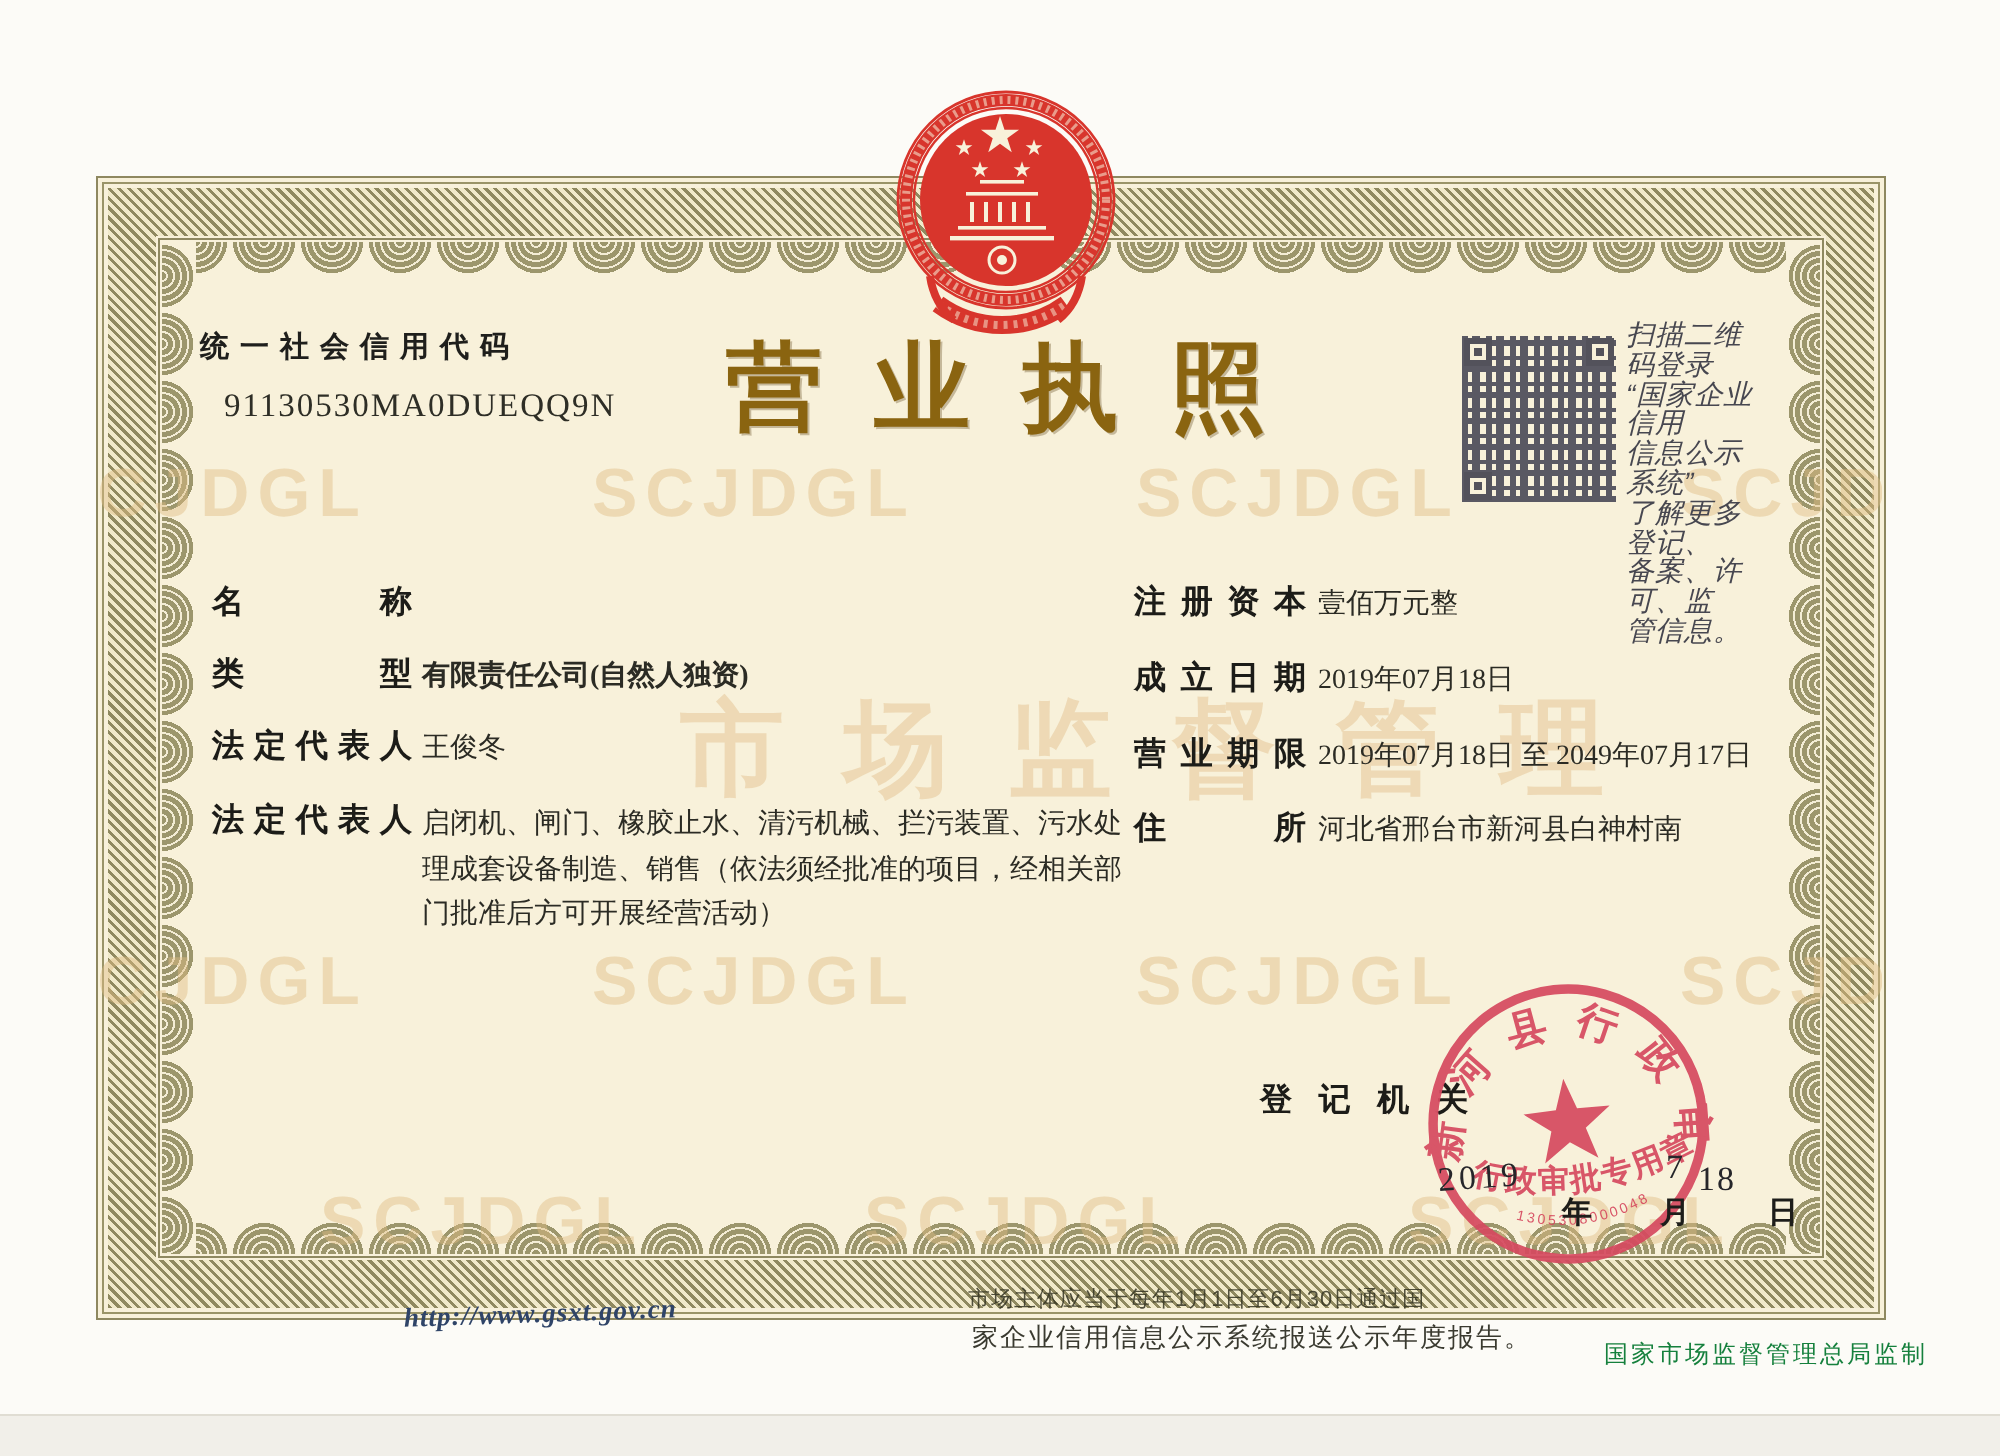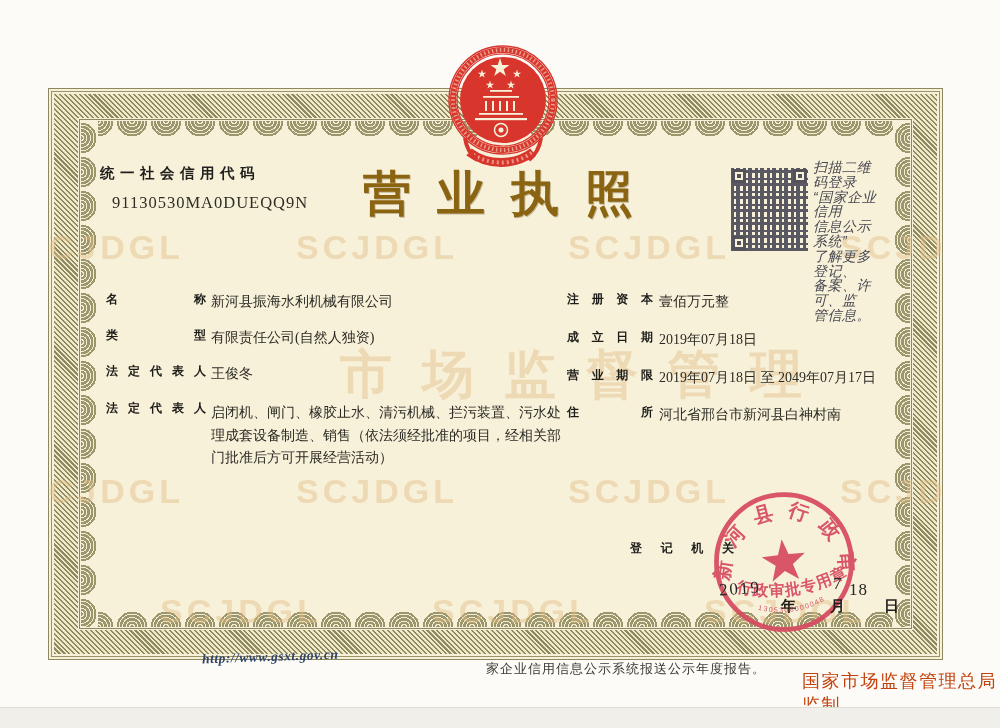--- a/index.html
+++ b/index.html
@@ -48,27 +48,27 @@
     background-image:
       repeating-linear-gradient(90deg,#454553 0 3px,transparent 3px 5px,#454553 5px 9px,transparent 9px 12px),
       repeating-linear-gradient(0deg,#454553 0 3px,transparent 3px 6px,#454553 6px 8px,transparent 8px 13px);}
   .qf{position:absolute;width:14px;height:14px;border:3px solid #3d3d4a;background:#f8f1da;box-sizing:border-box;}
   .qf::after{content:"";position:absolute;left:2px;top:2px;width:4px;height:4px;background:#3d3d4a;}
   .qf-tl{left:1px;top:1px;} .qf-tr{right:1px;top:1px;} .qf-bl{left:1px;bottom:1px;}
   .qr-caption{left:813px;top:160px;width:70px;font-size:14px;line-height:14.8px;color:#474750;
               white-space:pre-line;letter-spacing:.5px;font-style:italic;}
 
   
-  .f-label{position:absolute;font-weight:bold;font-size:12px;color:#1c1c18;
+  .f-label{position:absolute;font-weight:bold;font-size:16px;color:#1c1c18;
            text-align:justify;text-align-last:justify;z-index:3;}
   .f-value{position:absolute;font-family:"Liberation Serif",serif;font-size:14px;color:#2b2b24;z-index:3;}
   .lab-l{left:106px;width:100px;} .lab-r{left:567px;width:86px;}
   .val-l{left:211px;} .val-r{left:659px;}
   .r1{top:291px;} .r2{top:327px;} .r3{top:363px;} .r4{top:400px;}
-  .v1{top:293px;} .v2{top:329px;} .v3{top:365px;} .v4{top:402px;}
+  .v1{top:293px;} .v2{top:329px;font-weight:bold;} .v3{top:365px;} .v4{top:402px;}
   .q1{top:291px;} .q2{top:329px;} .q3{top:367px;} .q4{top:404px;}
   .w1{top:293px;} .w2{top:331px;} .w3{top:369px;} .w4{top:406px;}
   .scope{width:352px;line-height:22.5px;}
 
   
   .registrar{left:630px;top:540px;width:104px;}
   .stamp{left:708px;top:486px;width:152px;height:152px;transform:rotate(-6deg);opacity:.92;z-index:3;}
   .dc{position:absolute;font-size:15px;font-weight:600;color:#1d1d1a;z-index:4;}
   .dn{position:absolute;font-family:"Liberation Serif",serif;font-size:17px;color:#26262a;z-index:5;}
   .d-year{left:719px;top:579px;transform:rotate(-4deg);letter-spacing:2px;}
@@ -76,21 +76,21 @@
   .d-day{left:849px;top:580px;letter-spacing:1px;}
   .u-year{left:781px;top:597px;} .u-month{left:830px;top:597px;} .u-day{left:884px;top:597px;}
 
   
   .site-label{left:45px;top:662px;font-size:14px;color:#27271f;letter-spacing:.5px;}
   .site-url{left:202px;top:649px;font-size:13.5px;font-weight:bold;font-style:italic;
             font-family:"Liberation Serif",serif;color:#2f4468;transform:rotate(-2deg);
             letter-spacing:.5px;z-index:4;}
   .notice1{left:484px;top:642px;font-size:11px;color:rgba(52,52,34,.85);letter-spacing:.5px;z-index:4;white-space:nowrap;}
   .notice2{left:486px;top:660px;font-size:13px;color:#3a3a30;letter-spacing:1px;z-index:4;white-space:nowrap;}
-  .printer{left:802px;top:669px;font-size:18px;color:#c2410c;letter-spacing:1.5px;}
+  .printer{left:802px;top:669px;font-size:12px;color:#15803d;letter-spacing:1.5px;text-align:center;}
   .bottom-strip{left:0;right:0;bottom:0;height:20px;background:#f1efe9;border-top:1px solid #e0ddd3;}
 
   .emblem{left:443px;top:40px;width:120px;height:134px;z-index:2;}
 </style>
 </head>
 <body>
 
 <div class="page">
 
   <div class="frame">
@@ -159,21 +159,20 @@
     <div class="qf qf-bl"></div>
   </div>
   <div class="abs qr-caption">扫描二维码登录
 “国家企业信用
 信息公示系统”
 了解更多登记、
 备案、许可、监
 管信息。</div>
 
   <div class="f-label lab-l r1">名称</div>
-  <div class="f-value val-l v1">新河县振海水利机械有限公司</div>
   <div class="f-label lab-l r2">类型</div>
   <div class="f-value val-l v2">有限责任公司(自然人独资)</div>
   <div class="f-label lab-l r3">法定代表人</div>
   <div class="f-value val-l v3">王俊冬</div>
   <div class="f-label lab-l r4">法定代表人</div>
   <div class="f-value val-l v4 scope">启闭机、闸门、橡胶止水、清污机械、拦污装置、污水处理成套设备制造、销售（依法须经批准的项目，经相关部门批准后方可开展经营活动）</div>
 
   <div class="f-label lab-r q1">注册资本</div>
   <div class="f-value val-r w1">壹佰万元整</div>
   <div class="f-label lab-r q2">成立日期</div>
@@ -206,17 +205,18 @@
   </svg>
 
   <div class="dn d-year">2019</div>
   <div class="dn d-month">7</div>
   <div class="dn d-day">18</div>
   <div class="dc u-year">年</div>
   <div class="dc u-month">月</div>
   <div class="dc u-day">日</div>
 
   <div class="abs site-url">http://www.gsxt.gov.cn</div>
+  <div class="abs notice1">市场主体应当于每年1月1日至6月30日通过国</div>
   <div class="abs notice2">家企业信用信息公示系统报送公示年度报告。</div>
   <div class="abs printer">国家市场监督管理总局监制</div>
   <div class="abs bottom-strip"></div>
 
 </div>
 
 </body></html>

